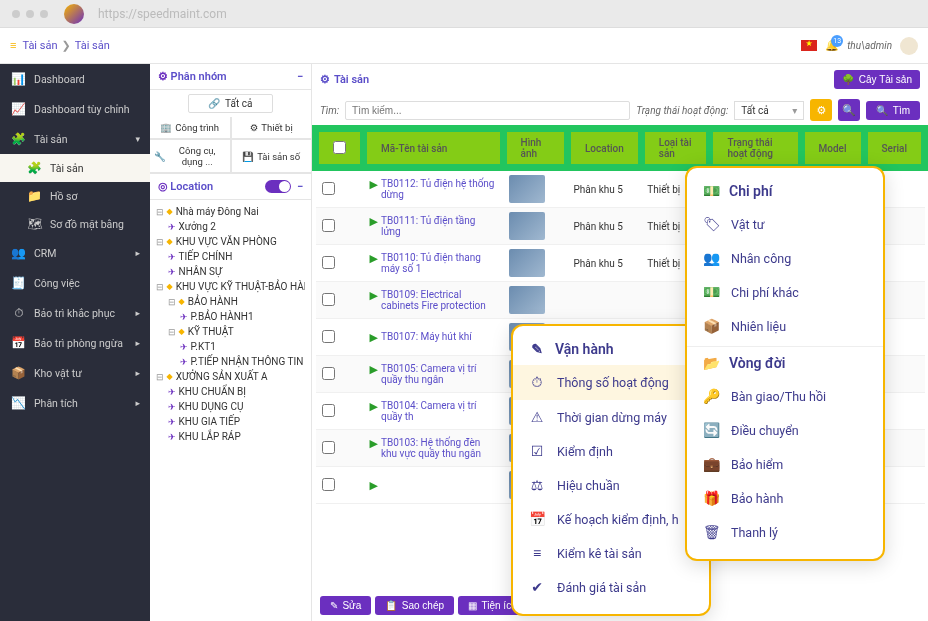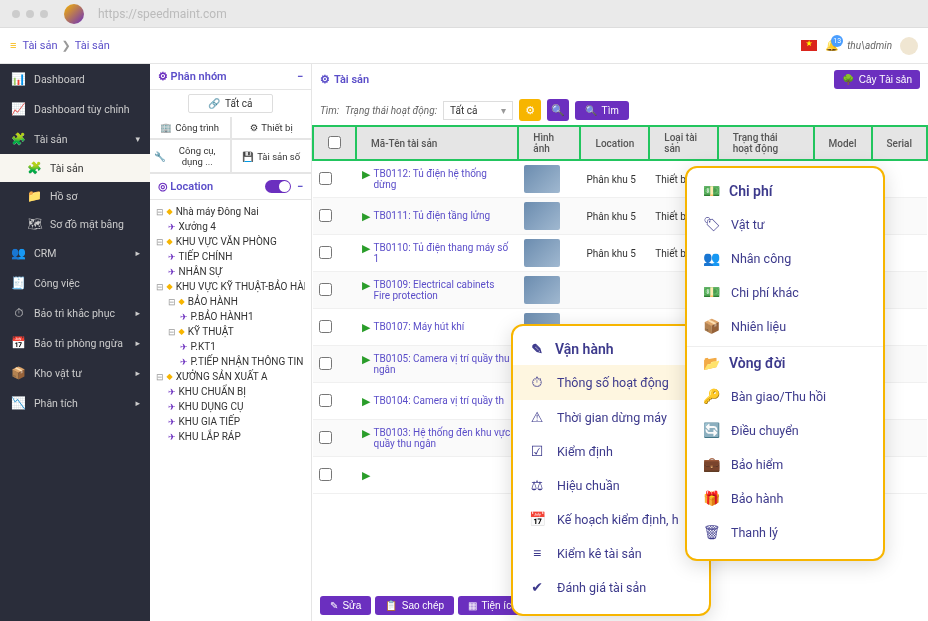--- a/index.html
+++ b/index.html
@@ -72,21 +72,21 @@
 .search-input { flex: 1; border: 1px solid #ddd; padding: 3px 6px; font-size: 10px; border-radius: 2px; }
 .status-select { border: 1px solid #ddd; padding: 3px 6px; font-size: 10px; min-width: 70px; position: relative; cursor: pointer; }
 .status-select::after { content: '▾'; position: absolute; right: 6px; color: #999; }
 .icon-btn { width: 22px; height: 22px; border: none; border-radius: 3px; cursor: pointer; display: inline-flex; align-items: center; justify-content: center; font-size: 11px; }
 .icon-btn.yellow { background: #f7b500; color: #fff; }
 .icon-btn.purple { background: #6b2fbf; color: #fff; }
 .btn-search { background: #6b2fbf; color: #fff; border: none; padding: 4px 10px; font-size: 10px; border-radius: 3px; cursor: pointer; display: flex; gap: 4px; align-items: center; }
 
 .table-wrap { flex: 1; overflow: auto; }
 table { width: 100%; border-collapse: collapse; font-size: 10px; }
-thead th { background: #e5e5e5; border: 2px solid #22c55e; padding: 5px 14px; text-align: left; font-weight: 500; color: #555; }
+thead th { background: #84cc16; border: 7px solid #22c55e; padding: 5px 14px; text-align: left; font-weight: 500; color: #555; }
 tbody td { border-bottom: 1px solid #f0f0f0; padding: 4px 6px; vertical-align: middle; }
 tbody tr.alt { background: #fafafa; }
 .cell-check { width: 18px; }
 .asset-name { color: #5b4ec9; display: flex; gap: 3px; align-items: flex-start; }
 .play-icon { color: #2a9d2a; font-size: 11px; }
 .thumb { width: 36px; height: 28px; background: linear-gradient(135deg,#6b8caf,#a0b8d0); border-radius: 2px; }
 
 .action-bar { padding: 6px 8px; display: flex; gap: 4px; }
 .act-btn { background: #6b2fbf; color: #fff; border: none; padding: 4px 10px; font-size: 10px; border-radius: 3px; cursor: pointer; display: flex; gap: 4px; align-items: center; }
 
@@ -223,21 +223,21 @@
       </span>
     </div>
     <div class="tree" id="tree">
         <div class="tree-node tree-ind0">
           <span class="tree-icon">⊟</span>
           <span class="tree-bullet">◆</span>
           <span>Nhà máy Đông Nai</span>
         </div>
         <div class="tree-node tree-ind1">
           <span class="tree-arrow">✈</span>
-          <span>Xưởng 4</span>
+          <span>Xưởng 2</span>
         </div>
         <div class="tree-node tree-ind0">
           <span class="tree-icon">⊟</span>
           <span class="tree-bullet">◆</span>
           <span>KHU VỰC VĂN PHÒNG</span>
         </div>
         <div class="tree-node tree-ind1">
           <span class="tree-arrow">✈</span>
           <span>TIẾP CHÍNH</span>
         </div>
@@ -303,20 +303,21 @@
         <span>⚙</span>
         <span>Tài sản</span>
       </div>
       <button class="btn-tree">
           <span>🌳</span>
           <span>Cây Tài sản</span>
         </button>
     </div>
     <div class="search-row">
       <span class="search-label">Tìm:</span>
+      <input class="search-input" placeholder="Tìm kiếm..." style="">
       <span class="search-label">Trạng thái hoạt động:</span>
       <div class="status-select"><span>Tất cả</span></div>
       <button class="icon-btn yellow">⚙</button>
       <button class="icon-btn purple">🔍</button>
       <button class="btn-search">
           <span>🔍</span>
           <span>Tìm</span>
         </button>
     </div>
     <div class="table-wrap">

